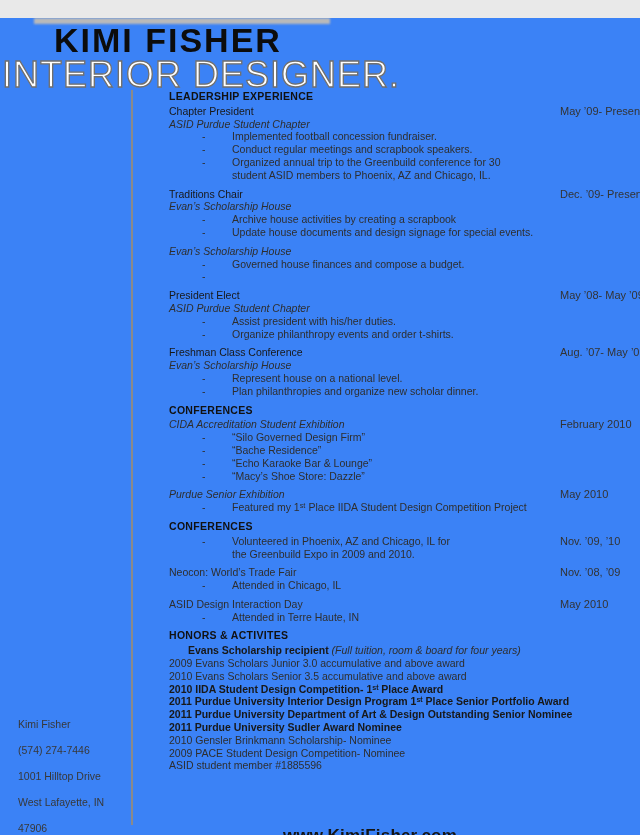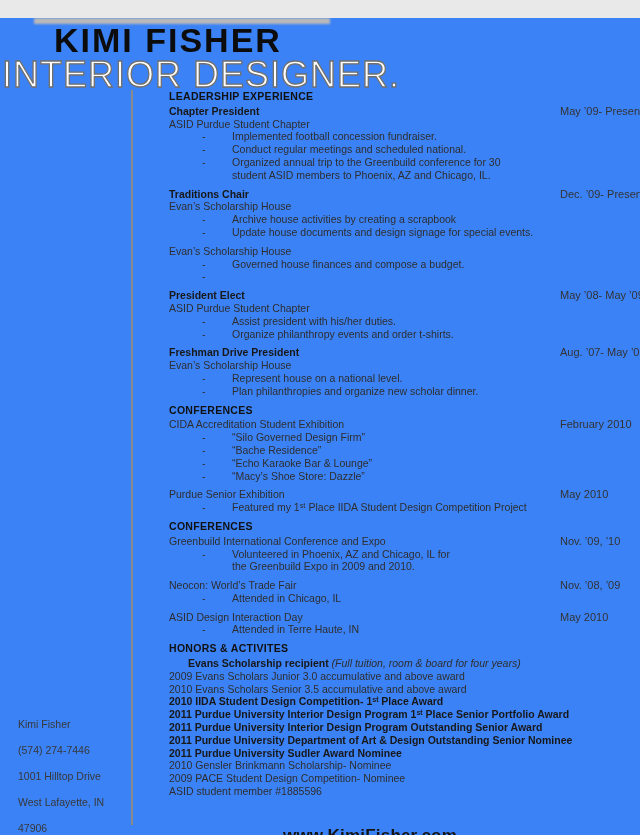--- a/index.html
+++ b/index.html
@@ -55,22 +55,22 @@
 
   .section-heading {
     font-size: 11.5px; font-weight: bold; letter-spacing: 0.3px;
     line-height: 14px; color: #111; margin-top: 4px; margin-bottom: 2px;
   }
   .resume-section:first-child .section-heading { margin-top: 0; }
 
   .entry { position: relative; margin-bottom: 6px; }
   .entry-title-row { position: relative; }
   .entry-title { white-space: nowrap; }
-  .t-bold  { font-weight: bold; color: #181818; }
-  .t-italic{ }
+  .t-bold  { font-weight: normal; color: #181818; }
+  .t-italic{ font-style: italic; }
   .entry-date {
     position: absolute; left: 391px; top: 0;
     font-size: 11px; line-height: 12.8px; color: #333; white-space: nowrap;
   }
   .entry-subtitle { white-space: nowrap; }
 
   .bullet-row  { display: flex; padding-left: 33px; }
   .bullet-dash { width: 30px; flex: 0 0 30px; }
   .bullet-text { white-space: nowrap; }
   .bullet-cont { padding-left: 63px; white-space: nowrap; }
@@ -115,21 +115,21 @@
         <div class="section-heading line">LEADERSHIP EXPERIENCE</div>
         <div class="entry">
           <div class="entry-title-row line"><span class="entry-title t-bold">Chapter President</span><span class="entry-date">May ’09- Present</span></div>
           <div class="entry-subtitle line t-italic">ASID Purdue Student Chapter</div>
           <div class="bullet-row line">
             <span class="bullet-dash">-</span>
             <span class="bullet-text">Implemented football concession fundraiser.</span>
           </div>
           <div class="bullet-row line">
             <span class="bullet-dash">-</span>
-            <span class="bullet-text">Conduct regular meetings and scheduled national.</span>
+            <span class="bullet-text">Conduct regular meetings and scrapbook speakers.</span>
           </div>
           <div class="bullet-row line">
             <span class="bullet-dash">-</span>
             <span class="bullet-text">Organized annual trip to the Greenbuild conference for 30</span>
           </div>
           <div class="bullet-cont line">student ASID members to Phoenix, AZ and Chicago, IL.</div>
         </div>
         <div class="entry">
           <div class="entry-title-row line"><span class="entry-title t-bold">Traditions Chair</span><span class="entry-date">Dec. ’09- Present</span></div>
           <div class="entry-subtitle line t-italic">Evan’s Scholarship House</div>
@@ -158,21 +158,21 @@
           <div class="bullet-row line">
             <span class="bullet-dash">-</span>
             <span class="bullet-text">Assist president with his/her duties.</span>
           </div>
           <div class="bullet-row line">
             <span class="bullet-dash">-</span>
             <span class="bullet-text">Organize philanthropy events and order t-shirts.</span>
           </div>
         </div>
         <div class="entry">
-          <div class="entry-title-row line"><span class="entry-title t-bold">Freshman Drive President</span><span class="entry-date">Aug. ’07- May ’08</span></div>
+          <div class="entry-title-row line"><span class="entry-title t-bold">Freshman Class Conference</span><span class="entry-date">Aug. ’07- May ’08</span></div>
           <div class="entry-subtitle line t-italic">Evan’s Scholarship House</div>
           <div class="bullet-row line">
             <span class="bullet-dash">-</span>
             <span class="bullet-text">Represent house on a national level.</span>
           </div>
           <div class="bullet-row line">
             <span class="bullet-dash">-</span>
             <span class="bullet-text">Plan philanthropies and organize new scholar dinner.</span>
           </div>
         </div>
@@ -202,21 +202,21 @@
           <div class="entry-title-row line"><span class="entry-title t-italic">Purdue Senior Exhibition</span><span class="entry-date">May 2010</span></div>
           <div class="bullet-row line">
             <span class="bullet-dash">-</span>
             <span class="bullet-text">Featured my 1ˢᵗ Place IIDA Student Design Competition Project</span>
           </div>
         </div>
       </div>
       <div class="resume-section">
         <div class="section-heading line">CONFERENCES</div>
         <div class="entry">
-          <div class="entry-title-row line"><span class="entry-title ">Greenbuild International Conference and Expo</span><span class="entry-date">Nov. ’09, ’10</span></div>
+          <div class="entry-title-row line"><span class="entry-date">Nov. ’09, ’10</span></div>
           <div class="bullet-row line">
             <span class="bullet-dash">-</span>
             <span class="bullet-text">Volunteered in Phoenix, AZ and Chicago, IL for</span>
           </div>
           <div class="bullet-cont line">the Greenbuild Expo in 2009 and 2010.</div>
         </div>
         <div class="entry">
           <div class="entry-title-row line"><span class="entry-title ">Neocon: World’s Trade Fair</span><span class="entry-date">Nov. ’08, ’09</span></div>
           <div class="bullet-row line">
             <span class="bullet-dash">-</span>
@@ -231,21 +231,20 @@
           </div>
         </div>
       </div>
       <div class="resume-section">
         <div class="section-heading line">HONORS &amp; ACTIVITES</div>
         <div class="honors-line line"><span class="honors-intro-lead">Evans Scholarship recipient</span><span class="honors-intro-tail"> (Full tuition, room &amp; board for four years)</span></div>
         <div class="honors-line line">2009 Evans Scholars Junior 3.0 accumulative and above award</div>
         <div class="honors-line line">2010 Evans Scholars Senior 3.5 accumulative and above award</div>
         <div class="honors-line line w-bold">2010 IIDA Student Design Competition- 1ˢᵗ Place Award</div>
         <div class="honors-line line w-bold">2011 Purdue University Interior Design Program 1ˢᵗ Place Senior Portfolio Award</div>
-        <div class="honors-line line w-bold">2011 Purdue University Interior Design Program Outstanding Senior Award</div>
         <div class="honors-line line w-bold">2011 Purdue University Department of Art &amp; Design Outstanding Senior Nominee</div>
         <div class="honors-line line w-bold">2011 Purdue University Sudler Award Nominee</div>
         <div class="honors-line line">2010 Gensler Brinkmann Scholarship- Nominee</div>
         <div class="honors-line line">2009 PACE Student Design Competition- Nominee</div>
         <div class="honors-line line">ASID student member #1885596</div>
       </div>
     </div>
 
   <div class="footer">
     <span class="website">www.KimiFisher.com</span>

